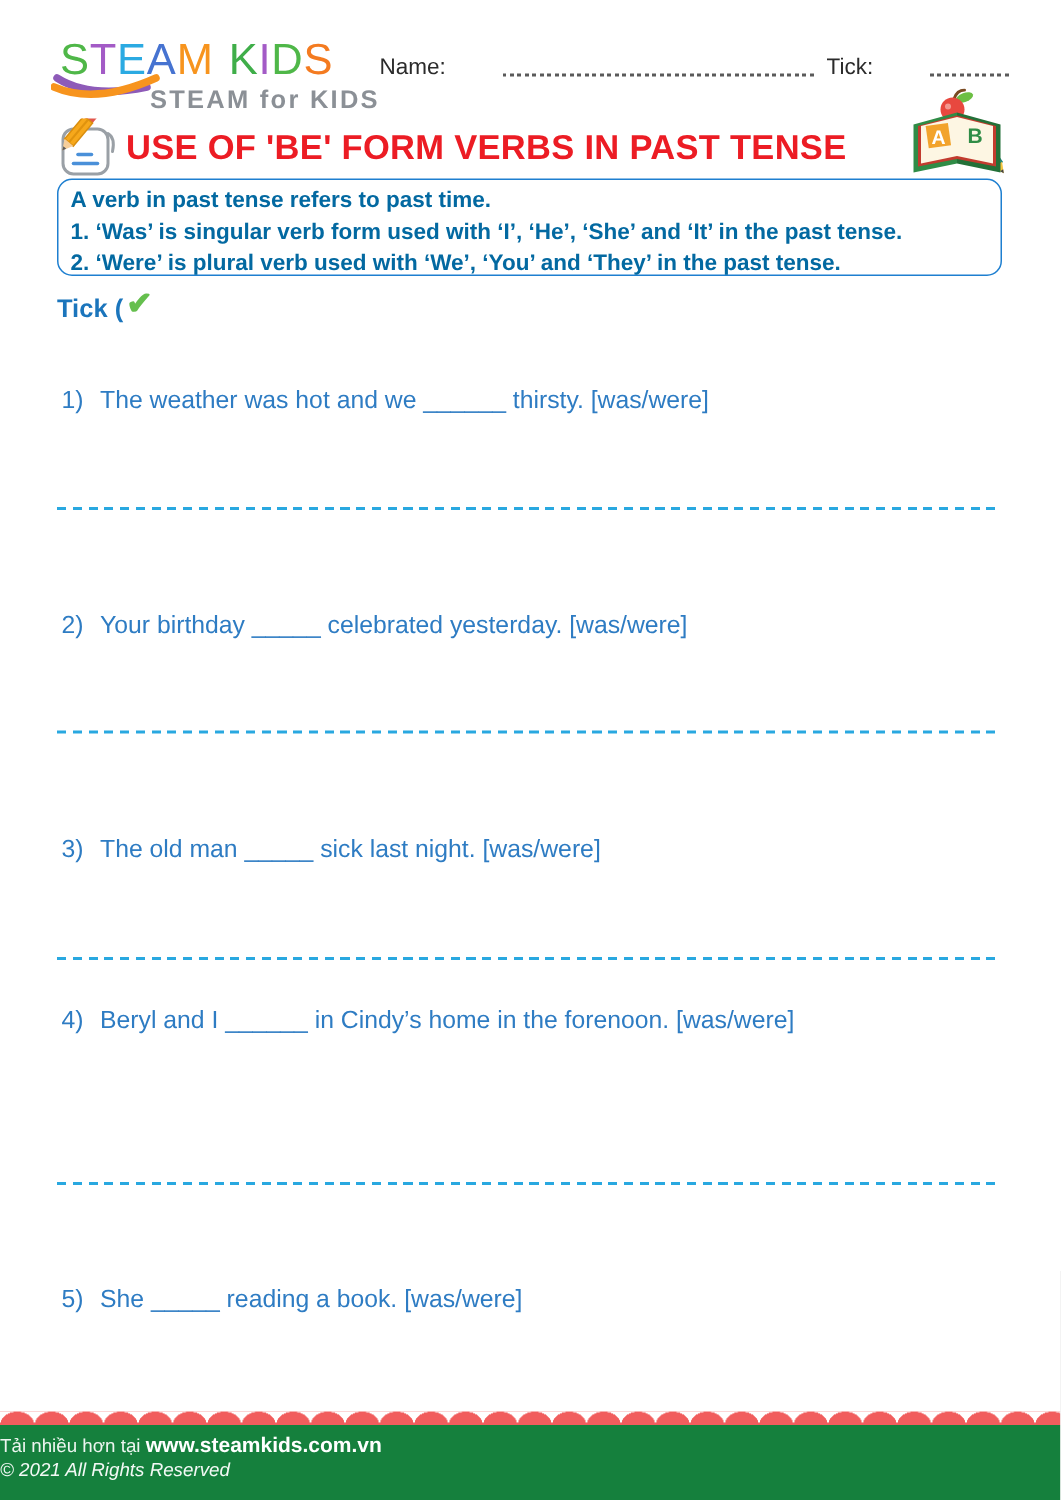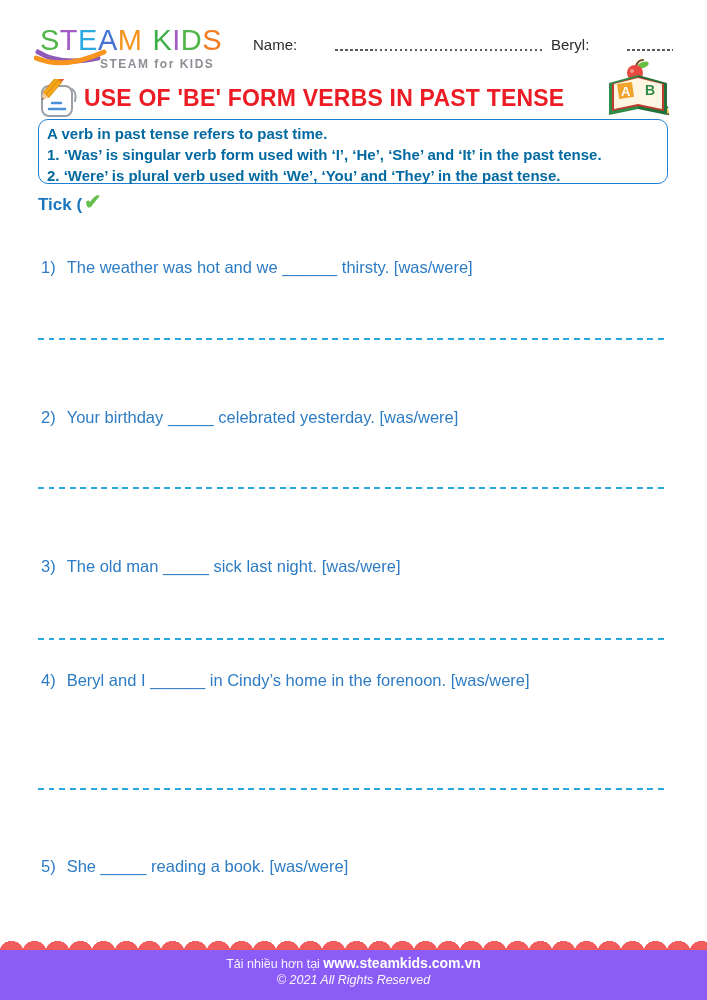--- a/index.html
+++ b/index.html
@@ -5,21 +5,21 @@
   html,body{margin:0;padding:0;background:#e9e9e9;}
   .page{position:relative;width:707px;height:1000px;background:#ffffff;margin:0 auto;
         font-family:"Liberation Sans",sans-serif;overflow:hidden;}
 
   
   .logo{position:absolute;left:40px;top:26px;}
   .logo-letters{font-size:29px;font-weight:400;letter-spacing:0.5px;line-height:28px;}
   .logo-letters span{display:inline-block;}
   .logo-letters .word-gap{margin-left:10px;}
   .logo-swoosh{position:absolute;left:-6px;top:23px;}
-  .logo-subtitle{position:absolute;left:60px;top:31px;font-size:12px;font-weight:700;
+  .logo-subtitle{position:absolute;left:60px;top:31px;font-size:17px;font-weight:700;
                  color:#8b9096;letter-spacing:1.5px;white-space:nowrap;}
 
   
   .field{position:absolute;display:flex;align-items:flex-end;font-size:15px;color:#2b2b2b;gap:32px;}
   .field-name{left:253px;top:36px;width:290px;}
   .field-date{left:551px;top:36px;width:122px;}
   .field .label{margin-right:6px;line-height:18px;}
   .dotline{display:inline-block;height:2px;margin-bottom:3px;
            background:repeating-linear-gradient(90deg,#5a5a5a 0 2.5px,transparent 2.5px 5px);}
   .dotline.name-line{width:236px;}
@@ -48,22 +48,22 @@
   .q1{top:258px;} .q2{top:408px;} .q3{top:557px;} .q4{top:671px;} .q5{top:857px;}
 
   .sep{position:absolute;left:38px;width:630px;height:2.4px;
        background:repeating-linear-gradient(90deg,#29a8e0 0 6px,transparent 6px 10.5px);}
   .sep1{top:338px;} .sep2{top:487px;} .sep3{top:638px;} .sep4{top:788px;}
 
   
   .scallops{position:absolute;left:0;top:941px;width:707px;height:9px;
             background:radial-gradient(11.5px 9px at 50% 100%, #f15d5d 98%, rgba(241,93,93,0) 100%);
             background-size:23px 9px;background-repeat:repeat-x;}
-  .footer-band{position:absolute;left:0;top:950px;width:707px;height:50px;background:#8b5cf6;
-               color:#ffffff;text-align:center;}
+  .footer-band{position:absolute;left:0;top:950px;width:707px;height:50px;background:#15803d;
+               color:#ffffff;}
   .footer-line1{margin-top:5px;font-size:12.5px;color:rgba(255,255,255,0.92);}
   .footer-line1 .url{font-weight:700;font-size:14px;color:#ffffff;}
   .footer-line2{margin-top:2px;font-size:12.5px;font-style:italic;color:rgba(255,255,255,0.95);}
 </style>
 </head>
 <body>
 
 <div class="page">
 
   <div class="logo">
@@ -75,21 +75,21 @@
       <path d="M2 9 Q30 21 70 3" fill="none" stroke="#f7941e" stroke-width="5" stroke-linecap="round"></path>
     </svg>
     <div class="logo-subtitle">STEAM for KIDS</div>
   </div>
 
   <div class="field field-name">
     <span class="label">Name:</span>
     <span class="dotline name-line"></span>
   </div>
   <div class="field field-date">
-    <span class="label">Beryl:</span>
+    <span class="label">Tick:</span>
     <span class="dotline date-line"></span>
   </div>
 
   <div class="title-row">
     <svg class="pencil-paper-icon" width="44" height="40" viewBox="0 0 44 40">
       <rect x="5" y="7" width="30" height="30" rx="7" fill="#ffffff" stroke="#9aa0a6" stroke-width="2"></rect>
       <path d="M35 10 q5 3 3 12" fill="none" stroke="#9aa0a6" stroke-width="2" stroke-linecap="round"></path>
       <line x1="15" y1="24" x2="24" y2="24" stroke="#4a90d9" stroke-width="2.4" stroke-linecap="round"></line>
       <line x1="12" y1="30" x2="28" y2="30" stroke="#4a90d9" stroke-width="2.4" stroke-linecap="round"></line>
       <g transform="rotate(40 12 12)">

